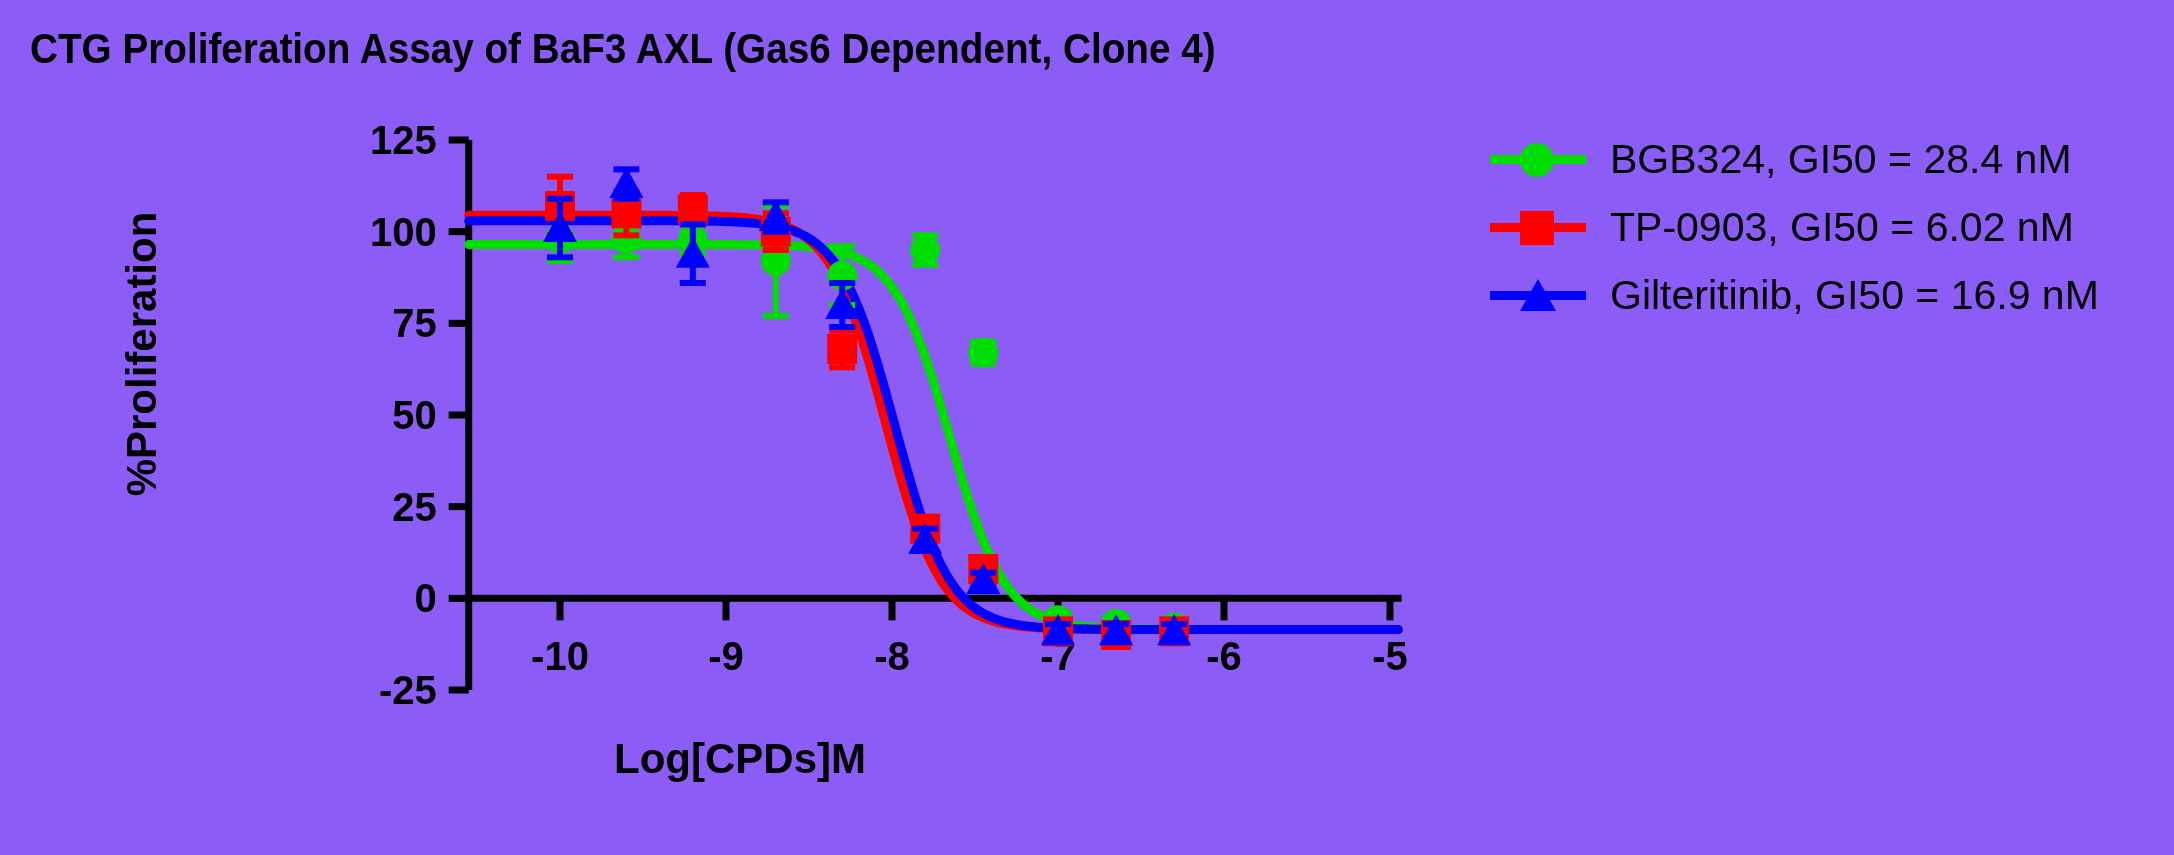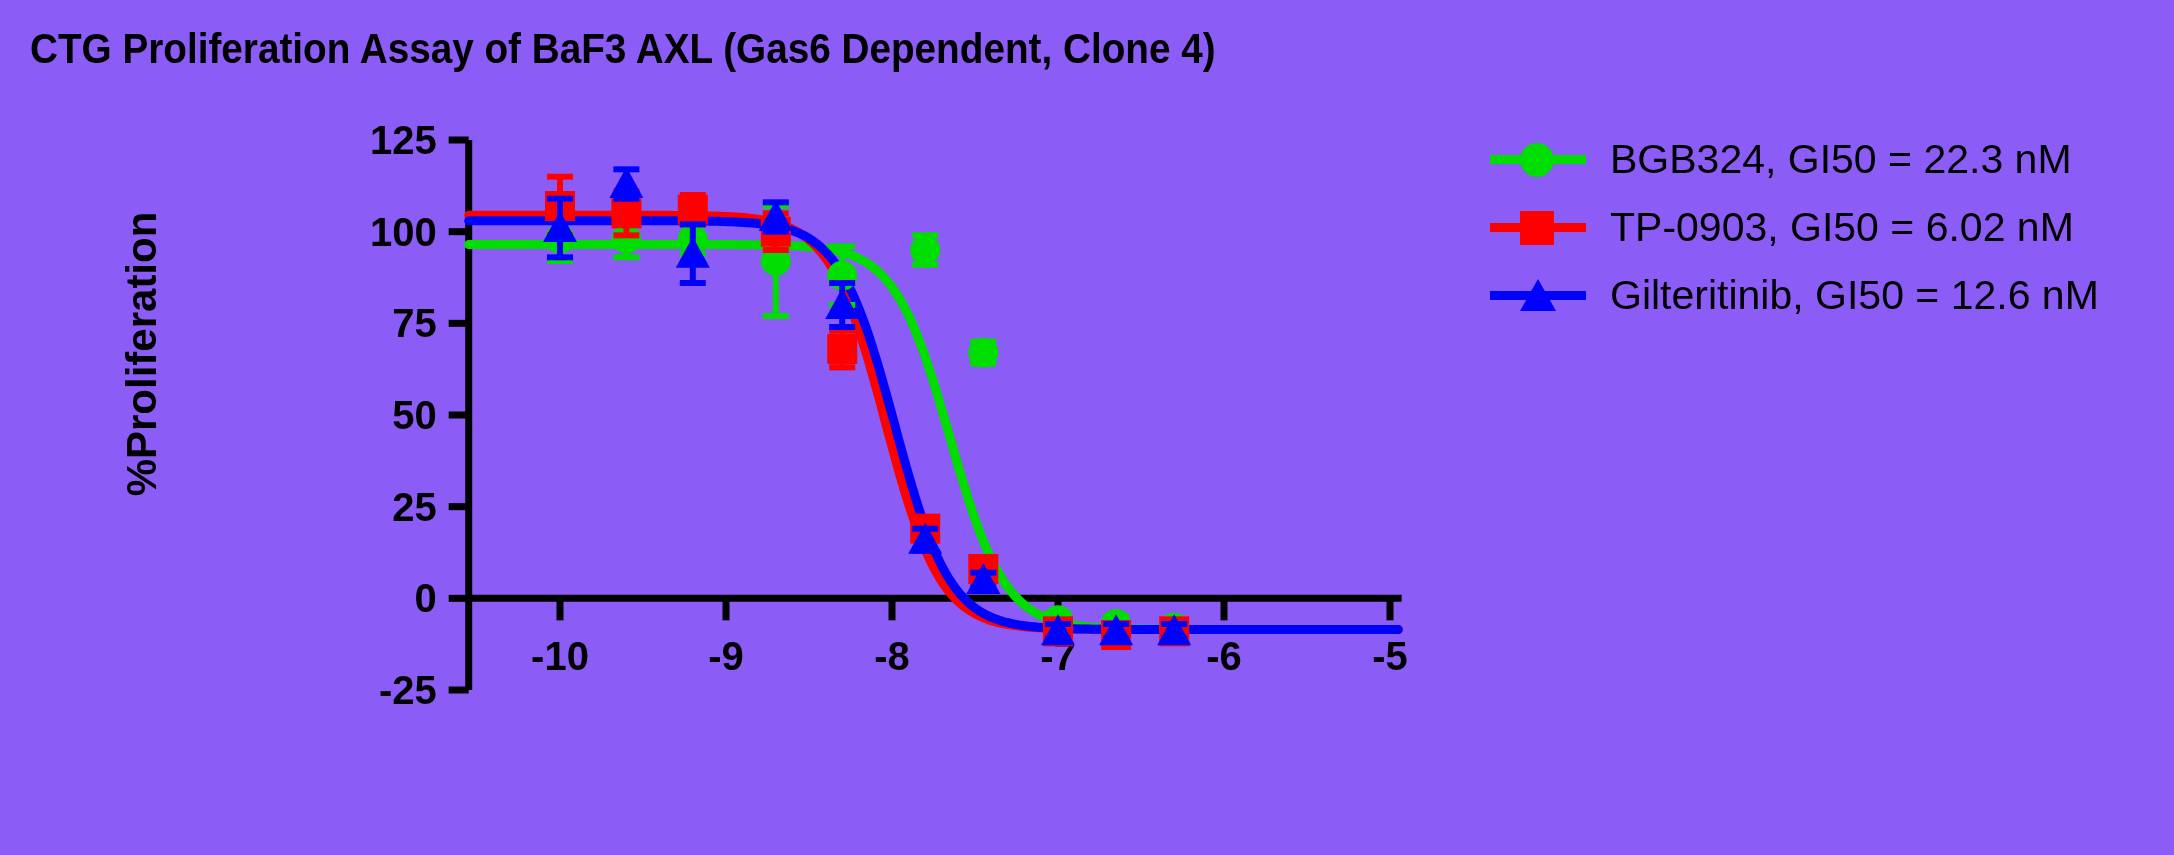--- a/index.html
+++ b/index.html
@@ -203,39 +203,40 @@
           <line x1="1103.1" y1="638.6666666666666" x2="1129.1" y2="638.6666666666666" stroke="#0000ff" stroke-width="6"></line>
           <polygon points="1116.1,614.3333333333334 1099.1,645.3333333333334 1133.1,645.3333333333334" fill="#0000ff"></polygon>
           <line x1="1174.2" y1="624" x2="1174.2" y2="638.6666666666666" stroke="#0000ff" stroke-width="6"></line>
           <line x1="1161.2" y1="624" x2="1187.2" y2="624" stroke="#0000ff" stroke-width="6"></line>
           <line x1="1161.2" y1="638.6666666666666" x2="1187.2" y2="638.6666666666666" stroke="#0000ff" stroke-width="6"></line>
           <polygon points="1174.2,614.3333333333334 1157.2,645.3333333333334 1191.2,645.3333333333334" fill="#0000ff"></polygon>
         </g>
       </svg>
 
     <div class="ylabel">%Proliferation</div>
+    <div class="xlabel">Log[CPDs]M</div>
   </div>
 
   <div class="legend" id="legend">
       <div class="legend-row">
         <div class="legend-key">
           <div class="legend-line" style="background: rgb(0, 221, 0);"></div>
           <div class="legend-mark mark-circle" style="background: rgb(0, 221, 0);"></div>
         </div>
-        <div class="legend-label">BGB324, GI50 = 22.3 nM</div>
+        <div class="legend-label">BGB324, GI50 = 28.4 nM</div>
       </div>
       <div class="legend-row">
         <div class="legend-key">
           <div class="legend-line" style="background: rgb(255, 0, 0);"></div>
           <div class="legend-mark mark-square" style="background: rgb(255, 0, 0);"></div>
         </div>
         <div class="legend-label">TP-0903, GI50 = 6.02 nM</div>
       </div>
       <div class="legend-row">
         <div class="legend-key">
           <div class="legend-line" style="background: rgb(0, 0, 255);"></div>
           <div class="legend-mark mark-tri" style="border-bottom: 32px solid rgb(0, 0, 255);"></div>
         </div>
-        <div class="legend-label">Gilteritinib, GI50 = 12.6 nM</div>
+        <div class="legend-label">Gilteritinib, GI50 = 16.9 nM</div>
       </div>
     </div>
 
 </div>
 
 </body></html>

